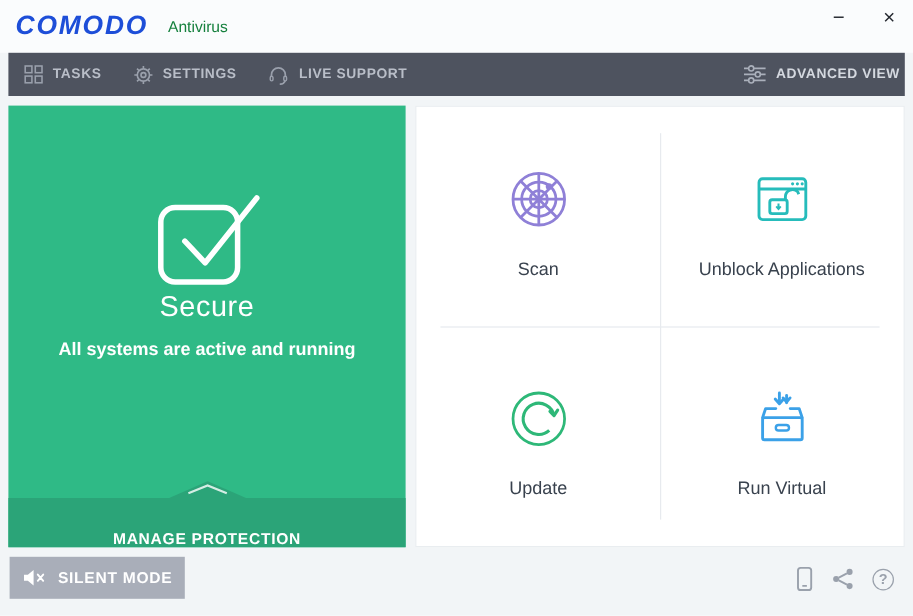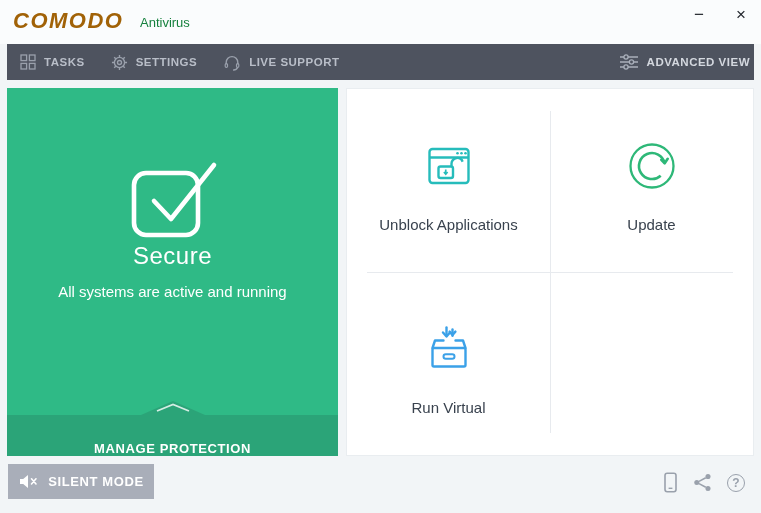--- a/index.html
+++ b/index.html
@@ -2,42 +2,42 @@
 <html><head>
 <meta charset="utf-8">
 <style>
   * { box-sizing: border-box; }
   body { margin:0; background:#ffffff; font-family:"Liberation Sans", sans-serif; }
   .window { position:relative; width:761px; height:513px; background:#f2f5f7; overflow:hidden; }
 
   
   .titlebar { position:absolute; top:0; left:0; right:0; height:44px; background:#fafcfd; }
   .brand { position:absolute; left:13px; top:8px; font-size:22px; font-weight:bold;
-           letter-spacing:1.5px; color:#a16207; font-style:italic; }
+           letter-spacing:1.5px; color:#1d4ed8; font-style:italic; }
   .product { position:absolute; left:140px; top:15px; font-size:13px; color:#15803d; }
   .win-btn { position:absolute; top:2px; width:28px; height:26px; text-align:center;
              font-size:17px; color:#23272e; line-height:26px; cursor:pointer; }
   .win-min { right:48px; }
   .win-close { right:6px; }
 
   
   .toolbar { position:absolute; left:7px; top:44px; width:747px; height:36px;
              background:#4e535f; display:flex; align-items:center;justify-content:center; }
   .tb-item { display:flex; align-items:center; gap:8px; color:#b9bec8; font-size:11.5px;
              font-weight:bold; letter-spacing:0.5px; padding:0 13px; height:100%; cursor:pointer; }
   .tb-item .ticon { color:#9aa0ac; display:flex; }
   .tb-advanced { margin-left:auto; color:#d4d8df; padding-right:4px; }
   .tb-advanced .ticon { color:#aab0bb; }
 
   
   .status-panel { position:absolute; left:7px; top:88px; width:331px; height:368px;
                   background:#2fba86; color:#fff; text-align:center; }
   .check-wrap { margin-top:66px; }
   .status-state { font-size:24px; font-weight:300; letter-spacing:0.5px; }
-  .status-msg { margin-top:13px; font-size:15px; font-weight:normal; }
+  .status-msg { margin-top:13px; font-size:15px; font-weight:bold; }
   .manage-strip { position:absolute; left:0; right:0; bottom:0; height:41px; background:#2ba478;
                   display:flex; align-items:flex-end; justify-content:center; font-size:13px;
                   font-weight:bold; letter-spacing:0.6px; cursor:pointer; }
   .bump { position:absolute; left:50%; bottom:41px; transform:translateX(-50%); display:block; }
 
   
   .tiles-panel { position:absolute; left:346px; top:88px; width:408px; height:368px;
                  background:#ffffff; border:1px solid #e9edf0; }
   .divider-v { position:absolute; left:50%; top:22px; bottom:22px; width:1px; background:#e7eaee; }
   .divider-h { position:absolute; top:50%; left:20px; right:20px; height:1px; background:#e7eaee; }
@@ -134,20 +134,32 @@
     <div class="manage-strip">
       <span>MANAGE PROTECTION</span>
     </div>
   </div>
 
   <div class="tiles-panel">
     <div class="divider-v"></div>
     <div class="divider-h"></div>
     <div class="tile-grid">
 
+      <div class="tile">
+        <span style="color: rgb(143, 128, 215);">
+          <svg width="56" height="56" viewBox="0 0 56 56" fill="none" stroke="currentColor" stroke-width="2.3">
+            <circle cx="28" cy="28" r="21.5"></circle>
+              <circle cx="28" cy="28" r="14.3"></circle>
+              <circle cx="28" cy="28" r="7.2"></circle>
+            <path d="M6.5 28h43 M28 6.5v43 M12.8 12.8l30.4 30.4 M12.8 43.2l30.4-30.4"></path>
+            <circle cx="36.5" cy="17.5" r="2.7" fill="currentColor" stroke="none"></circle>
+          </svg>
+        </span>
+        <span class="tile-label">Scan</span>
+      </div>
 
       <div class="tile">
         <span style="color: rgb(38, 188, 187);">
           <svg width="56" height="56" viewBox="0 0 56 56" fill="none" stroke="currentColor" stroke-width="2.4">
             <rect x="8.5" y="11" width="39" height="34" rx="3"></rect>
             <path d="M8.5 19.5h39"></path>
             <circle cx="36.5" cy="15.2" r="1.3" fill="currentColor" stroke="none"></circle>
             <circle cx="40.5" cy="15.2" r="1.3" fill="currentColor" stroke="none"></circle>
             <circle cx="44.5" cy="15.2" r="1.3" fill="currentColor" stroke="none"></circle>
             <rect x="17.5" y="28.5" width="14.5" height="11.5" rx="2"></rect>

